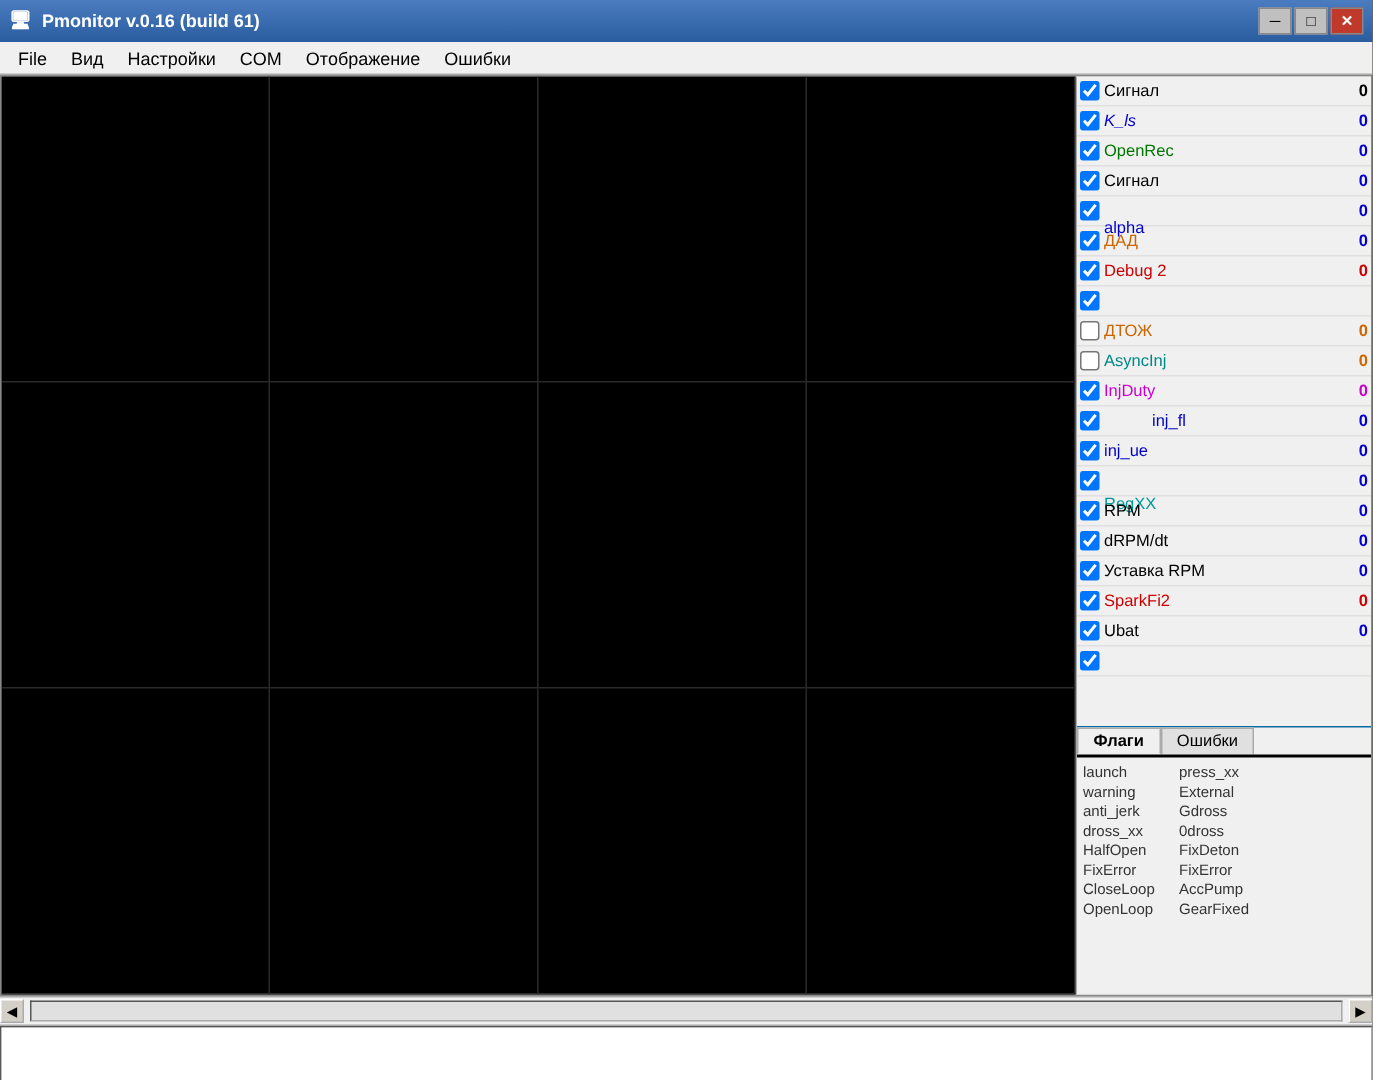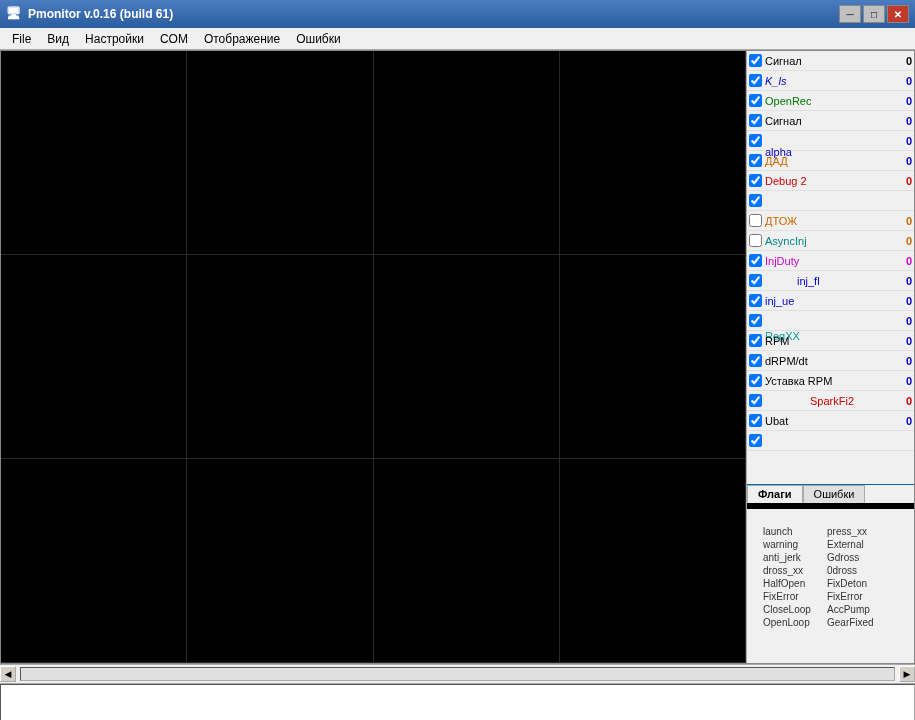--- a/index.html
+++ b/index.html
@@ -78,21 +78,21 @@
       position: relative;
       overflow: hidden;
     }
     .chart-cell {
       border-right: 1px solid #2a2a2a;
       border-bottom: 1px solid #2a2a2a;
     }
 
     
     .right-panel {
-      width: 168px;
+      width: 197px;
       background: #f0f0f0;
       border-left: 1px solid #aaa;
       display: flex;
       flex-direction: column;
       overflow: hidden;
       justify-content: space-between;
     }
 
     .channel-list {
       flex: 1;
@@ -141,25 +141,25 @@
     }
     .tab.active {
       background: #f0f0f0;
       border-bottom: 1px solid #f0f0f0;
       font-weight: bold;
     }
 
     
     .flags-panel {
       height: 160px;
-      padding: 16px;
+      padding: 4px;
       font-size: 10px;
       overflow: hidden;
       background: #f0f0f0;
-      border-top: 6px solid #000000;
+      border-top: 2px solid #000000;
     }
     .flag-row {
       display: flex;
       justify-content: space-between;
       padding: 1px 0;
     }
     .flag-name {
       color: #333;
       width: 60px;
     }
@@ -342,21 +342,21 @@
           <span class="channel-name" style="color: rgb(0, 0, 0);">dRPM/dt</span>
           <span class="channel-value" style="color: rgb(0, 0, 204);">0</span>
         </div>
         <div class="channel-row">
           <input type="checkbox" checked="" style="">
           <span class="channel-name" style="color: rgb(0, 0, 0);">Уставка RPM</span>
           <span class="channel-value" style="color: rgb(0, 0, 204);">0</span>
         </div>
         <div class="channel-row">
           <input type="checkbox" checked="" style="">
-          <span class="channel-name" style="color: rgb(204, 0, 0); margin-left: 45px;">SparkFi2</span>
+          <span class="channel-name" style="color: rgb(204, 0, 0);">SparkFi2</span>
           <span class="channel-value" style="color: rgb(204, 0, 0);">0</span>
         </div>
         <div class="channel-row">
           <input type="checkbox" checked="" style="">
           <span class="channel-name" style="color: rgb(0, 0, 0);">Ubat</span>
           <span class="channel-value" style="color: rgb(0, 0, 204);">0</span>
         </div>
         <div class="channel-row">
           <input type="checkbox" checked="" style="">
           <span class="channel-name" style="color: rgb(0, 0, 0);"></span>

